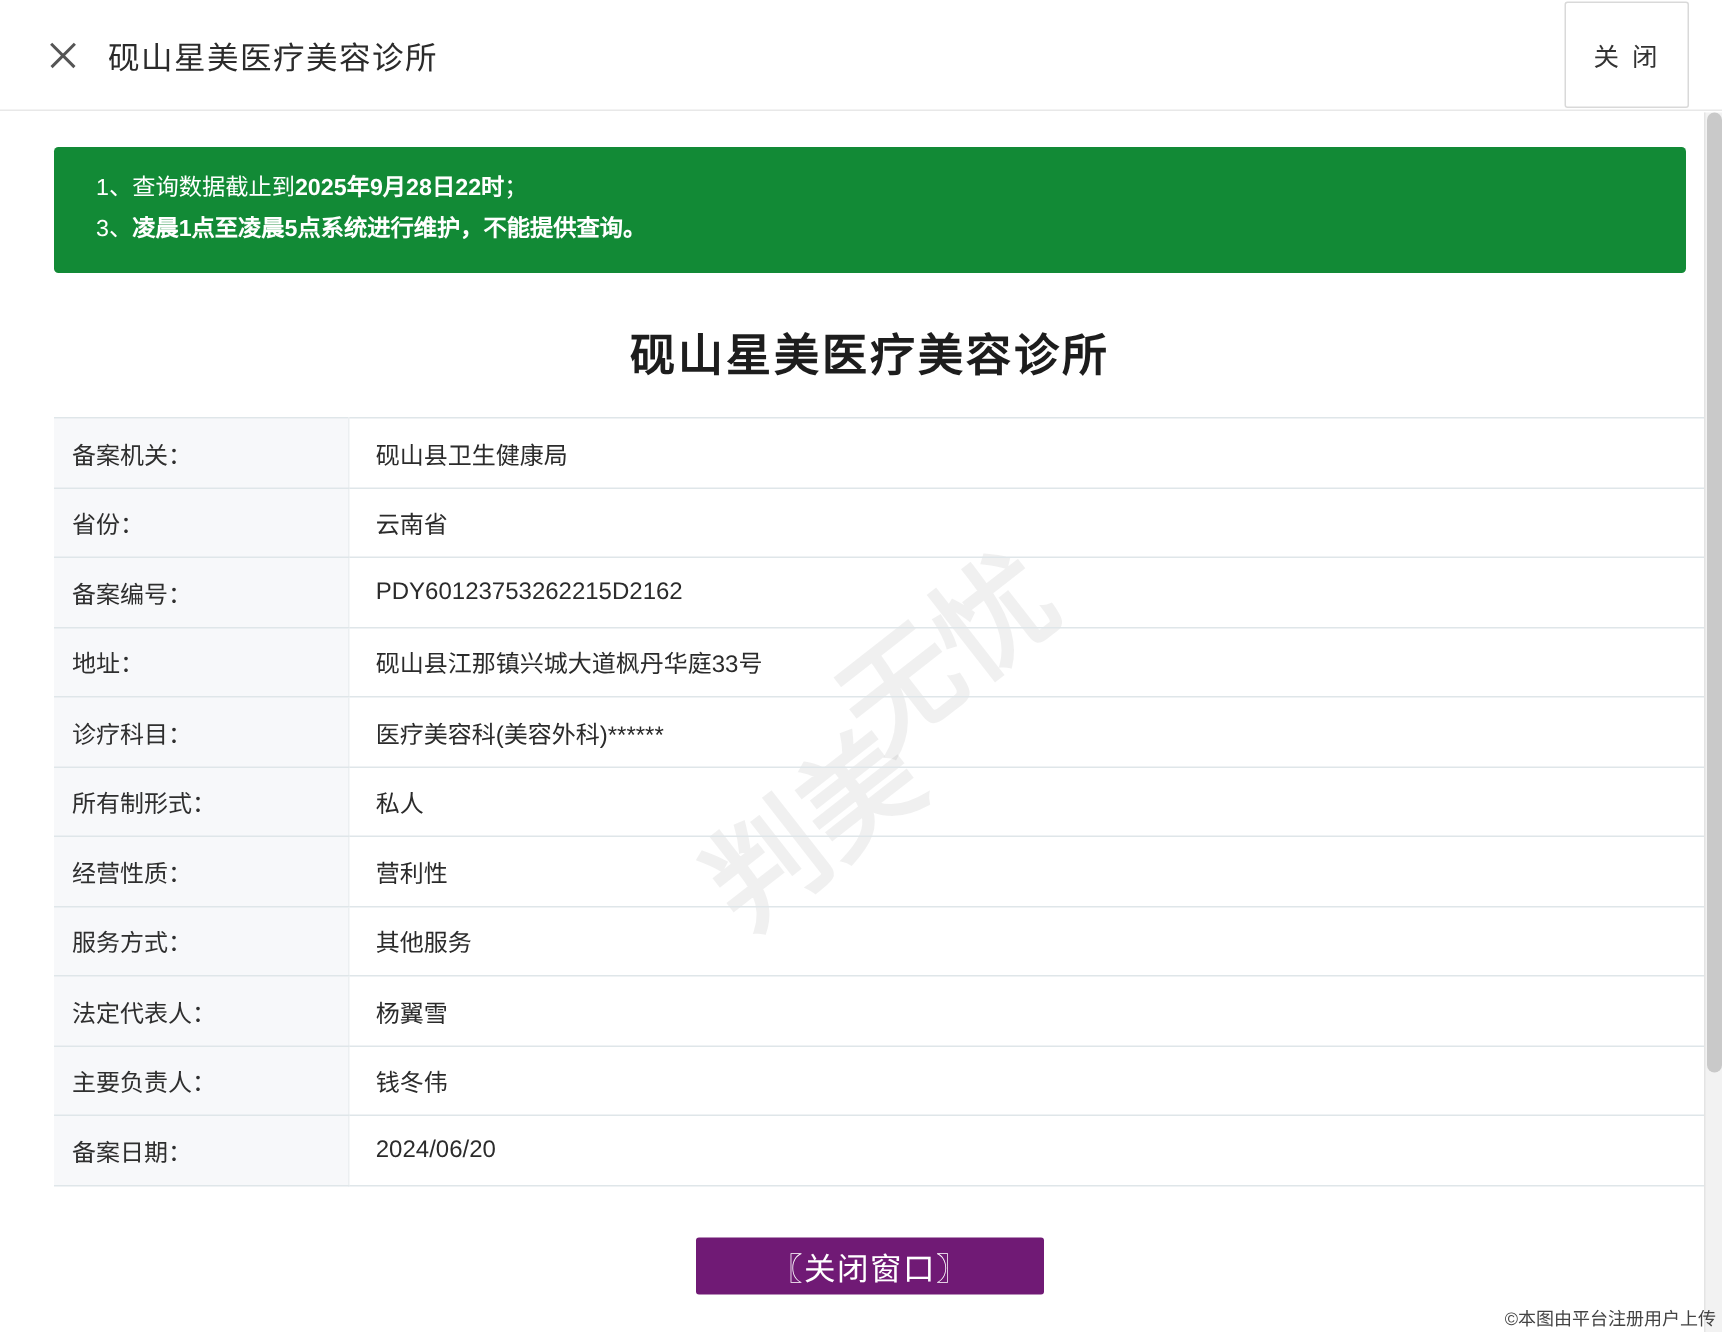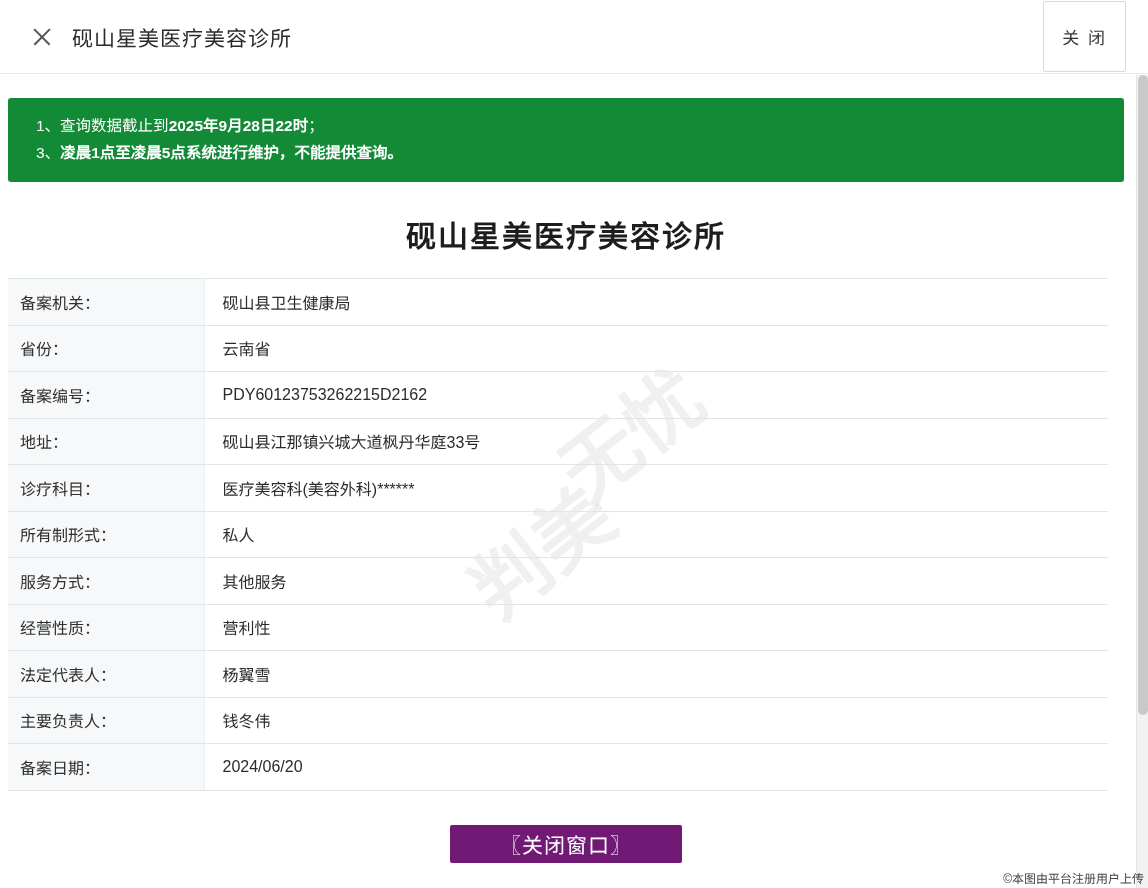--- a/index.html
+++ b/index.html
@@ -60,21 +60,21 @@
     font-size: 17px;
     padding: 22px 18px;
     letter-spacing: 2px;
     cursor: pointer;
     border-radius: 2px;
     font-family: inherit;
   }
 
   
   .content {
-    padding: 24px 24px 0 8px;
+    padding: 24px 24px 0 36px;
     position: relative;
   }
 
   .notice {
     background: #128a36;
     color: #fff;
     border-radius: 3px;
     padding: 14px 10px 16px 28px;
     font-size: 15.5px;
     line-height: 27px;
@@ -232,26 +232,26 @@
       </tr>
       <tr>
         <td class="k">诊疗科目：</td>
         <td class="v">医疗美容科(美容外科)******</td>
       </tr>
       <tr>
         <td class="k">所有制形式：</td>
         <td class="v">私人</td>
       </tr>
       <tr>
+        <td class="k">经营性质：</td>
+        <td class="v">营利性</td>
+      </tr>
+      <tr>
         <td class="k">服务方式：</td>
         <td class="v">其他服务</td>
-      </tr>
-      <tr>
-        <td class="k">经营性质：</td>
-        <td class="v">营利性</td>
       </tr>
       <tr>
         <td class="k">法定代表人：</td>
         <td class="v">杨翼雪</td>
       </tr>
       <tr>
         <td class="k">主要负责人：</td>
         <td class="v">钱冬伟</td>
       </tr>
       <tr>

